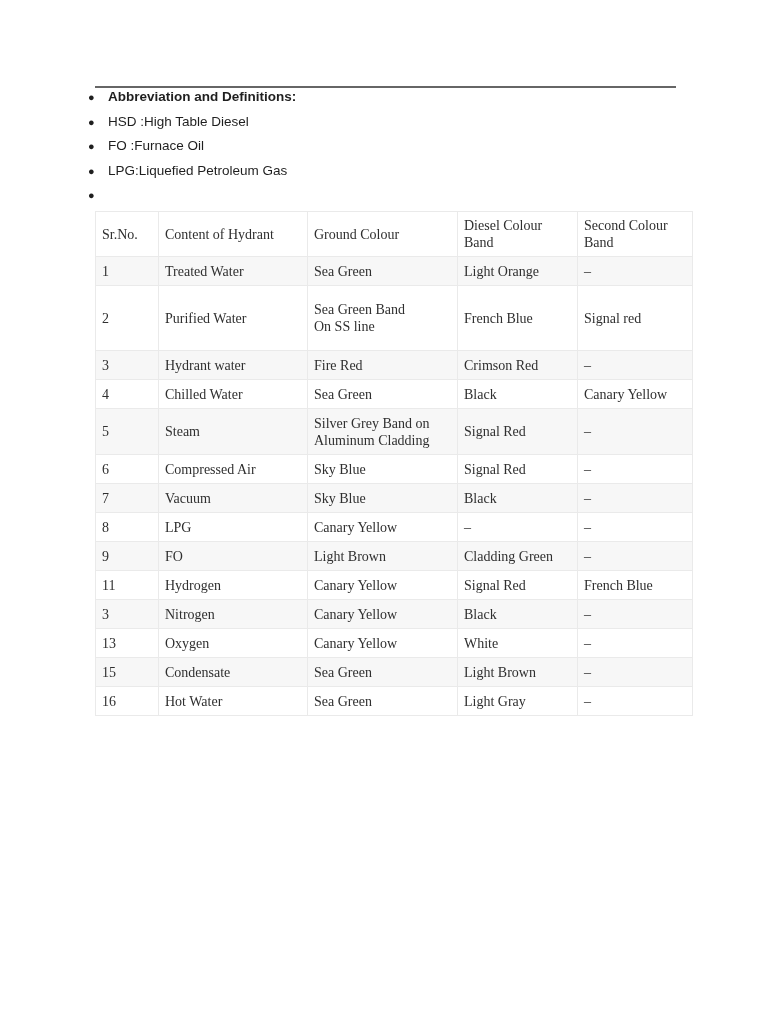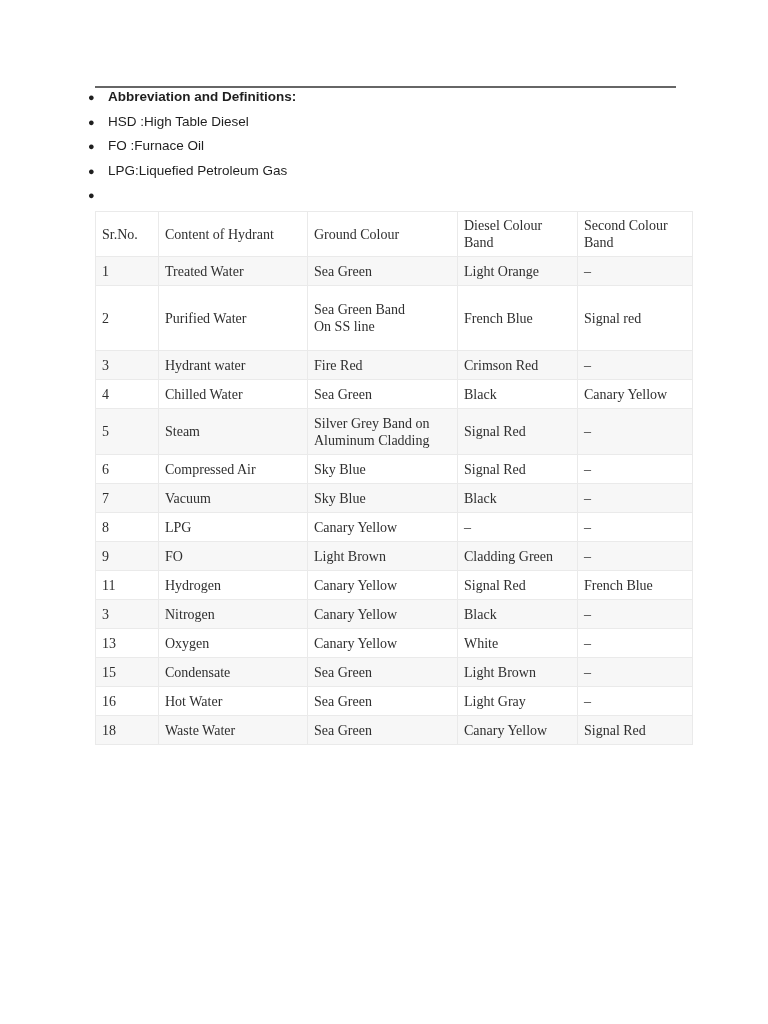--- a/index.html
+++ b/index.html
@@ -217,23 +217,16 @@
           <td>Light Brown</td>
           <td>–</td>
         </tr>
         <tr>
           <td>16</td>
           <td>Hot Water</td>
           <td>Sea Green</td>
           <td>Light Gray</td>
           <td>–</td>
         </tr>
-        <tr>
-          <td>18</td>
-          <td>Waste Water</td>
-          <td>Sea Green</td>
-          <td>Canary Yellow</td>
-          <td>Signal Red</td>
-        </tr>
       </tbody>
   </table>
 
 </div>
 
 </body></html>

